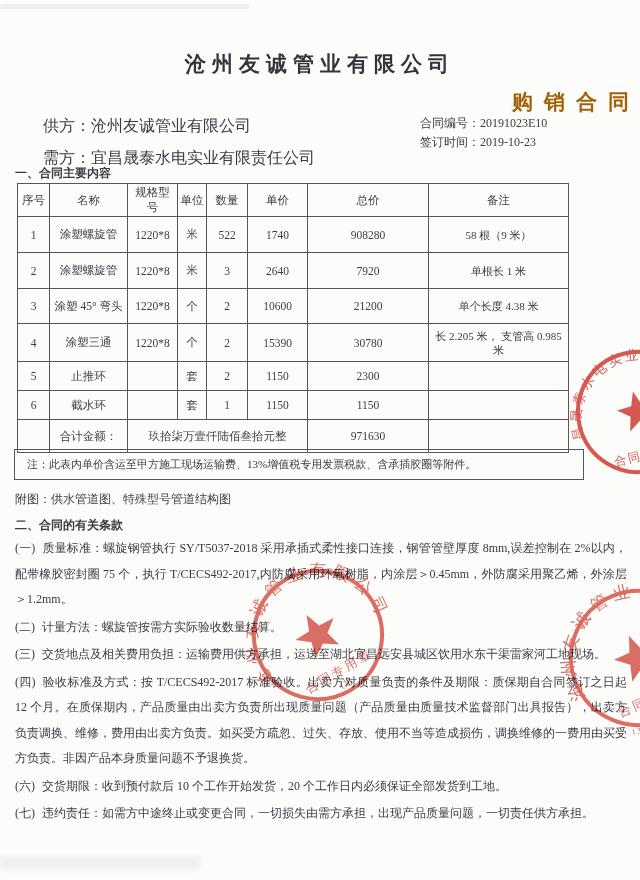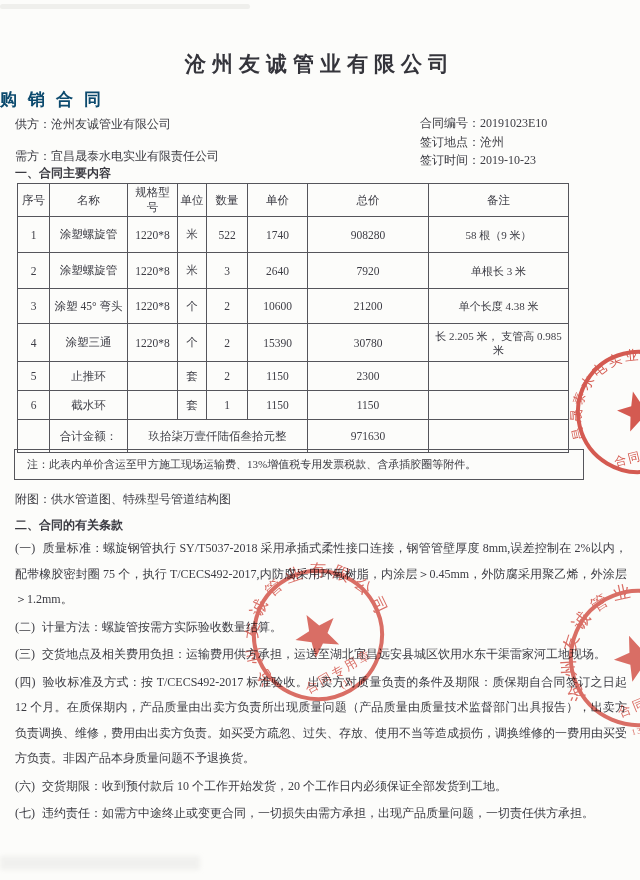--- a/index.html
+++ b/index.html
@@ -6,22 +6,22 @@
   body{
     width:640px;height:880px;position:relative;overflow:hidden;
     background:#fcfcfa;
     font-family:"Liberation Serif","DejaVu Serif","DejaVu Sans",serif;
     color:#3b3b42;
   }
   .abs{position:absolute;}
   .smudge-top{left:0;top:4px;width:250px;height:5px;background:#e3e3e0;opacity:.55;border-radius:3px;}
   .smudge-bottom{left:0;top:856px;width:200px;height:14px;background:#ececea;opacity:.7;filter:blur(2px);}
   .title1{top:50px;left:0;width:100%;text-align:center;font-size:21px;letter-spacing:6px;color:#34343b;font-weight:600;}
-  .title2{top:88px;left:0;width:100%;text-align:left;font-size:17px;letter-spacing:11px;color:#0c4a6e;font-weight:600;}
-  .line{font-size:12px;white-space:nowrap;}
+  .title2{top:88px;left:0;width:100%;text-align:right;font-size:21px;letter-spacing:11px;color:#a16207;font-weight:600;}
+  .line{font-size:16px;white-space:nowrap;margin-left:28px;}
   .supplier{top:116px;left:15px;}
   .buyer{top:148px;left:15px;}
   .meta-right{top:114px;left:420px;line-height:18.5px;font-size:12px;}
   .sec-heading{font-size:12px;font-weight:600;color:#3a3a41;}
   .sec1-heading{top:165px;left:15px;}
   .tbl-wrap{top:183px;left:17px;}
   table{border-collapse:collapse;table-layout:fixed;width:551px;}
   th,td{border:1px solid #55555b;text-align:center;vertical-align:middle;
         font-size:11.5px;font-weight:normal;color:#3d3d45;padding:1px 2px;overflow:hidden;}
   thead tr{height:27px;}
@@ -45,21 +45,20 @@
 <div class="abs smudge-top"></div>
 <div class="abs smudge-bottom"></div>
 
 <div class="abs title1">沧州友诚管业有限公司</div>
 <div class="abs title2">购销合同</div>
 
 <div class="abs line supplier">供方：沧州友诚管业有限公司</div>
 <div class="abs line buyer">需方：宜昌晟泰水电实业有限责任公司</div>
 <div class="abs meta-right">
   <div>合同编号：20191023E10</div>
-  <div>签订地点：沧州</div>
   <div>签订时间：2019-10-23</div>
 </div>
 
 <div class="abs sec-heading sec1-heading">一、合同主要内容</div>
 
 <div class="abs tbl-wrap">
   <table>
     <colgroup>
       <col style="width:32px">
         <col style="width:78px">
@@ -94,21 +93,21 @@
         <td class="remark-cell">58 根（9 米）</td>
       </tr>
       <tr class="r2">
         <td>2</td>
         <td>涂塑螺旋管</td>
         <td>1220*8</td>
         <td>米</td>
         <td>3</td>
         <td>2640</td>
         <td>7920</td>
-        <td class="remark-cell">单根长 3 米</td>
+        <td class="remark-cell">单根长 1 米</td>
       </tr>
       <tr class="r3">
         <td>3</td>
         <td>涂塑 45° 弯头</td>
         <td>1220*8</td>
         <td>个</td>
         <td>2</td>
         <td>10600</td>
         <td>21200</td>
         <td class="remark-cell">单个长度 4.38 米</td>

